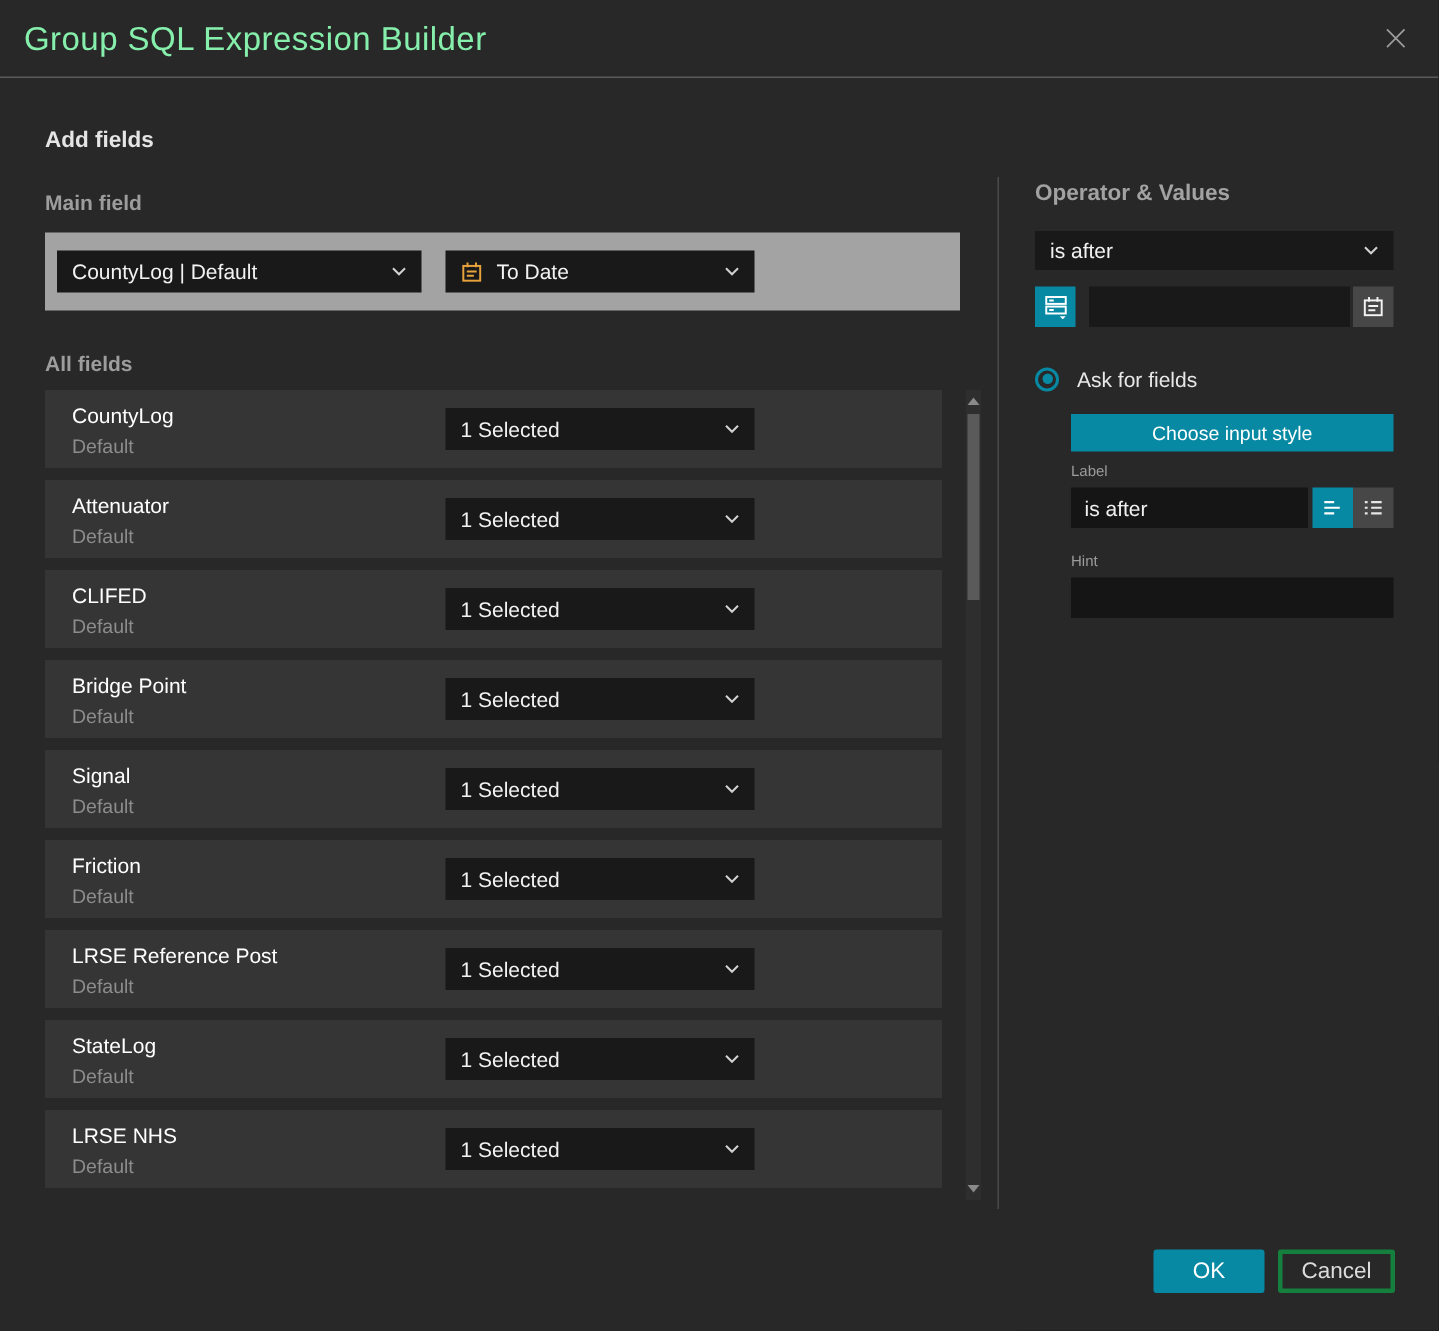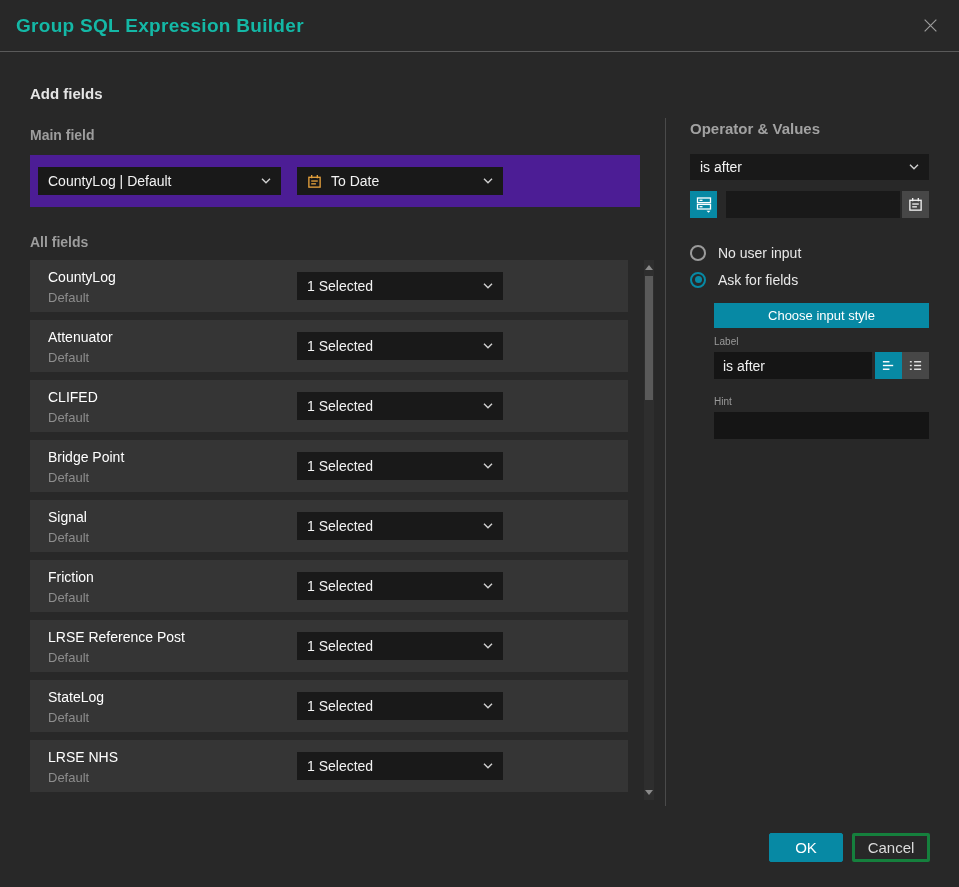--- a/index.html
+++ b/index.html
@@ -9,39 +9,39 @@
     -webkit-font-smoothing:antialiased;
   }
   :root { --accent:#0789a4; --gold:#e8a33d; }
 
   .dialog { position:absolute; inset:0; background:#282828; }
 
   
   .hdr { position:absolute; top:0; left:0; right:0; height:52px;
          border-bottom:1px solid #5a5a5a; display:flex; align-items:center;
          padding:0 16px; box-sizing:border-box; }
-  .hdr h1 { margin:0; font-size:19px; font-weight:bold; color:#14b8a6; letter-spacing:.3px; }
+  .hdr h1 { margin:0; font-size:22px; font-weight:normal; color:#86efac; letter-spacing:.3px; }
   .close-btn { margin-left:auto; background:none; border:none; padding:4px; cursor:pointer; line-height:0; }
 
   
   .sec-h { position:absolute; font-size:15px; font-weight:bold; color:#e5e5e5; }
   .sub-h { position:absolute; font-size:14px; font-weight:bold; color:#9d9d9d; }
 
   
   .select { background:#191919; height:28px; display:flex; align-items:center;
             padding:0 10px; box-sizing:border-box; color:#f2f2f2; font-size:14px;
             cursor:pointer; }
   .select .chev { margin-left:auto; flex:none; }
   .select .cal { margin-right:9px; flex:none; }
   .w243 { width:243px; }
   .w206 { width:206px; }
 
   
   .main-panel { position:absolute; left:30px; top:155px; width:610px; height:52px;
-                background:#4c1d95; display:flex; align-items:center; gap:16px;
+                background:#a3a3a3; display:flex; align-items:center; gap:16px;
                 padding-left:8px; box-sizing:border-box; }
 
   
   .list { position:absolute; left:30px; top:260px; width:598px; height:533px; overflow:hidden; }
   .field-row { height:52px; margin-bottom:8px; background:#353535; position:relative; }
   .row-name { position:absolute; left:18px; top:9px; font-size:14px; color:#ffffff; }
   .row-sub  { position:absolute; left:18px; top:30px; font-size:13px; color:#8d8d8d; }
   .field-row .select { position:absolute; left:267px; top:12px; width:206px; }
 
   
@@ -267,24 +267,20 @@
           <line x1="5" y1="1" x2="5" y2="4.5"></line>
             <line x1="11" y1="1" x2="11" y2="4.5"></line>
           <line x1="4.5" y1="7.5" x2="11.5" y2="7.5"></line>
             <line x1="4.5" y1="10.5" x2="9.5" y2="10.5"></line>
         </svg>
       </button>
     </div>
 
     <div class="radios">
       <label class="radio">
-        <span class="rb"></span>
-        <span>No user input</span>
-      </label>
-      <label class="radio">
         <span class="rb checked" id="ask-rb"></span>
         <span>Ask for fields</span>
       </label>
     </div>
 
     <div class="ask-sub">
       <button class="teal-btn">Choose input style</button>
 
       <div class="small-label">Label</div>
       <div class="label-row">

